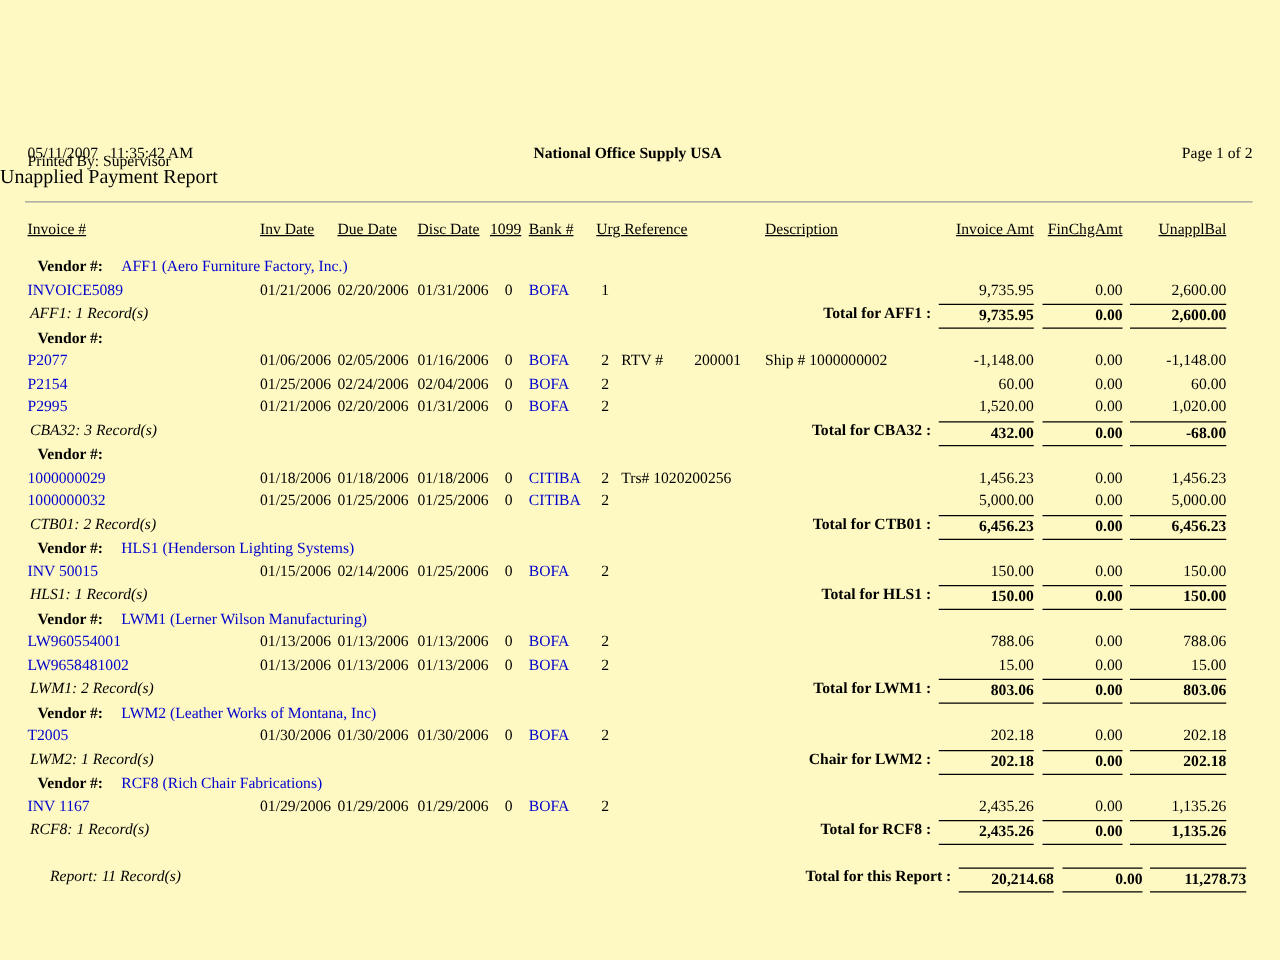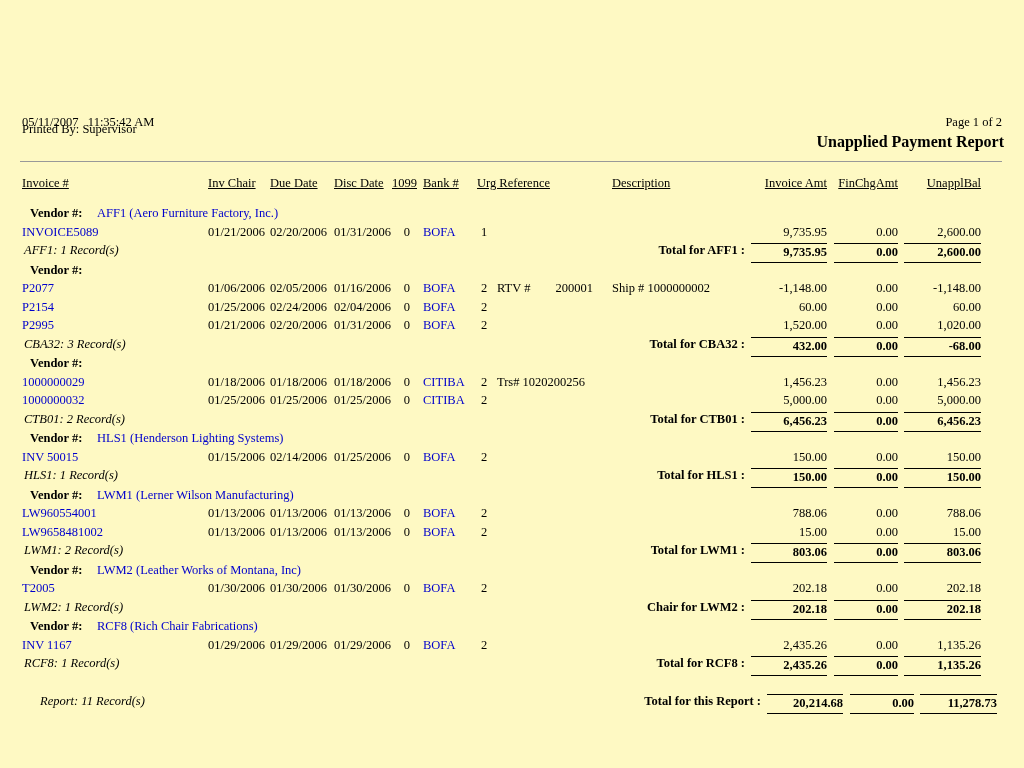--- a/index.html
+++ b/index.html
@@ -11,21 +11,21 @@
   }
   .cell { position: absolute; top: 0; white-space: pre; }
   .bold { font-weight: bold; }
   .italic { font-style: italic; }
   .link { color: #0000CC; cursor: pointer; }
 
   
   .hdr-datetime { position: absolute; left: 22px; top: 115px; }
   .hdr-printed  { position: absolute; left: 22px; top: 122px; }
   .hdr-company  { position: absolute; left: 0; width: 1004px; top: 115px; text-align: center; font-weight: bold; }
-  .hdr-title    { position: absolute; left: 0; width: 1004px; top: 133px; text-align: right; font-weight: bold; font-size: 16px; }
+  .hdr-title    { position: absolute; left: 0; width: 1004px; top: 133px; text-align: left; font-weight: normal; font-size: 16px; }
   .hdr-page     { position: absolute; right: 22px; top: 115px; }
   .hdr-rule     { position: absolute; left: 20px; right: 22px; top: 161px; border-top: 1px solid #999; height: 0; }
 
   
   .col-hdr { position: absolute; left: 0; top: 176px; width: 1024px; height: 20px; font-weight: normal; }
   .col-hdr .cell { text-decoration: underline; }
 
   
   .report-body { position: absolute; left: 0; top: 206px; width: 1024px; }
   .row { position: relative; height: 18.5px; }
@@ -58,27 +58,28 @@
   .total-amt { border-top: 1px solid #000; border-bottom: 1px solid #000; padding: 1px 0 2px; font-weight: bold; }
   .total-amt.c-amt1 { left: 751px; width: 76px; }
 </style>
 </head>
 <body>
 
 <div class="page">
 
   <div class="hdr-datetime" style="white-space:pre;">05/11/2007   11:35:42 AM</div>
   <div class="hdr-printed">Printed By: Supervisor</div>
+  <div class="hdr-company">National Office Supply USA</div>
   <div class="hdr-title">Unapplied Payment Report</div>
   <div class="hdr-page">Page 1 of 2</div>
   <div class="hdr-rule"></div>
 
   <div class="col-hdr">
     <span class="cell c-inv">Invoice #</span>
-    <span class="cell c-invdate">Inv Chair</span>
+    <span class="cell c-invdate">Inv Date</span>
     <span class="cell c-duedate">Due Date</span>
     <span class="cell c-discdate">Disc Date</span>
     <span class="cell c-1099-hdr">1099</span>
     <span class="cell c-bank">Bank #</span>
     <span class="cell c-urgref">Urg Reference</span>
     <span class="cell c-desc">Description</span>
     <span class="cell c-amt1">Invoice Amt</span>
     <span class="cell c-amt2">FinChgAmt</span>
     <span class="cell c-amt3">UnapplBal</span>
   </div>

